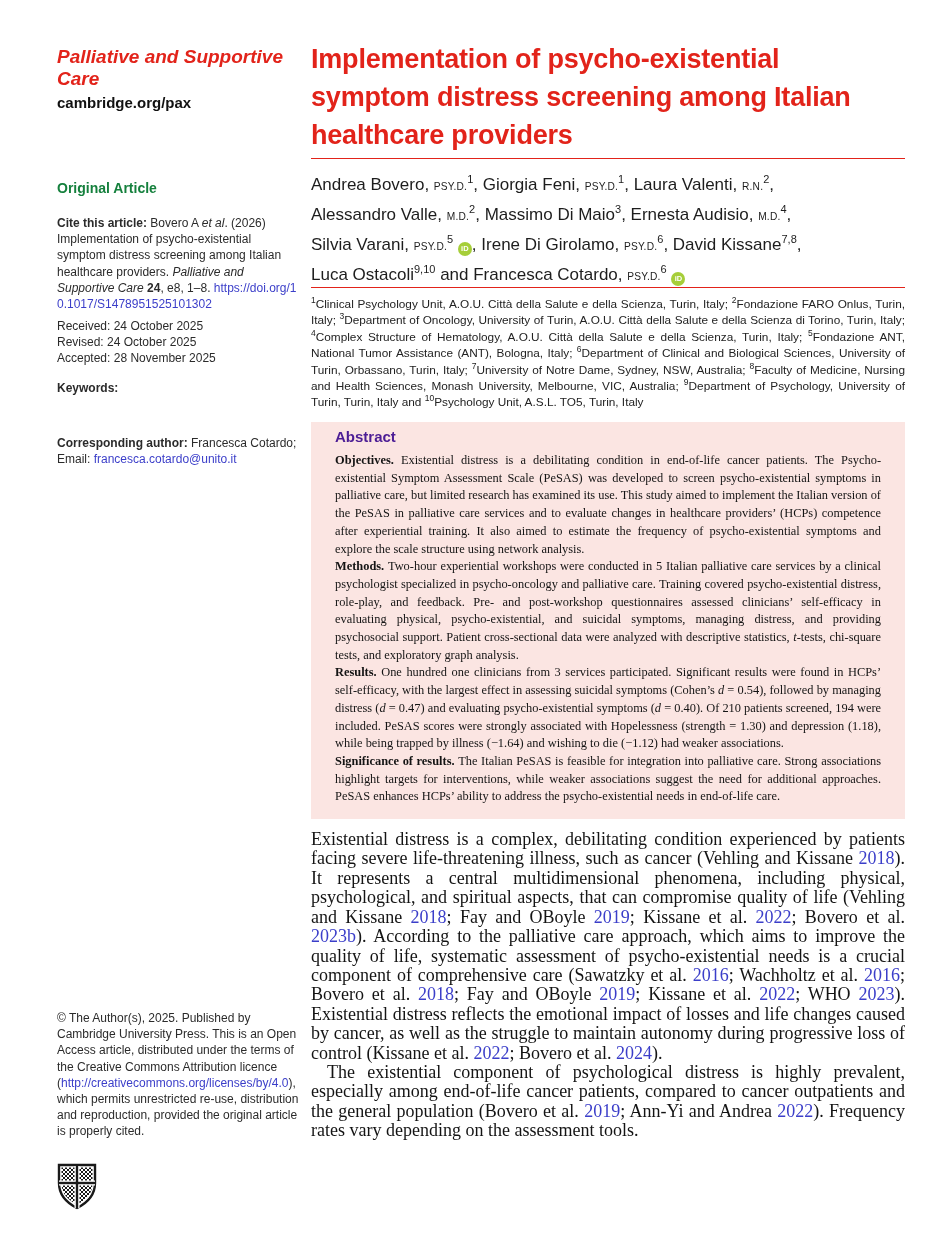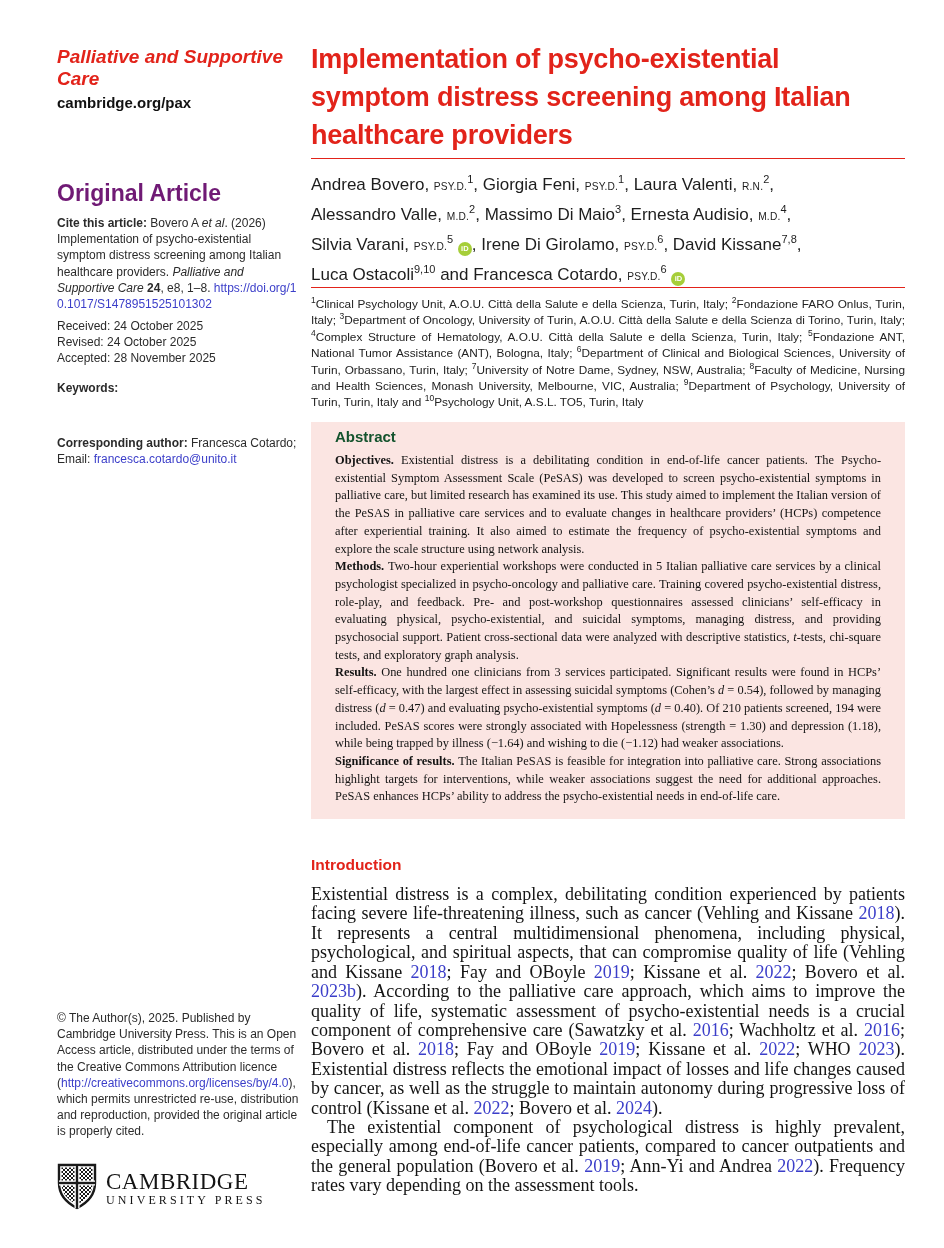--- a/index.html
+++ b/index.html
@@ -7,21 +7,21 @@
   .page{position:relative;width:944px;height:1248px;background:#fff;}
   .abs{position:absolute;}
   .b{font-weight:bold;}
   .i{font-style:italic;}
   .sc{font-size:0.60em;letter-spacing:.2px;}
   .lnk{color:#3b3ec9;cursor:pointer;}
   sup{font-size:0.65em;line-height:0;}
   
   .journal-name{left:57px;top:46px;width:250px;font-size:19px;font-style:italic;font-weight:bold;color:#e2231a;}
   .journal-url{left:57px;top:94px;font-size:15px;font-weight:bold;color:#111;}
-  .section-label{left:57px;top:180px;font-size:23px;font-weight:bold;color:#701a75;}
+  .section-label{left:57px;top:180px;font-size:14px;font-weight:bold;color:#15803d;}
   .side-block{left:57px;width:243px;font-size:12px;line-height:16.2px;color:#2b2b2b;}
   .cite{top:215px;word-wrap:break-word;}
   .cite .lnk{word-break:break-all;}
   .dates{top:318px;}
   .keywords{top:380px;}
   .corresp{top:435px;}
   .copyright{top:1010px;}
   .cup-logo{left:57px;top:1163px;display:flex;align-items:center;gap:9px;}
   .cup-text{color:#141414;}
   .cup-line1{font-family:"Liberation Serif",serif;font-size:23px;letter-spacing:.5px;line-height:22px;}
@@ -31,21 +31,21 @@
   .rule{left:311px;width:594px;height:0;border-top:1.6px solid #e2231a;}
   .rule1{top:158px;}
   .rule2{top:287px;}
   .authors{left:311px;top:171px;width:610px;font-size:17px;line-height:28px;color:#1d1d1d;white-space:nowrap;}
   .authors sup{font-size:11px;}
   .orcid{display:inline-block;width:14px;height:14px;border-radius:50%;background:#a6ce39;color:#fff;font-size:7.5px;font-weight:bold;text-align:center;line-height:14px;vertical-align:-1px;}
   .affils{left:311px;top:296px;width:594px;font-size:11.8px;line-height:16.4px;color:#222;text-align:justify;}
   .affils sup{font-size:8.5px;}
   .lower{left:311px;top:422px;width:594px;}
   .abstract-box{background:#fbe5e2;padding:6px 24px 13px 24px;box-sizing:border-box;width:594px;}
-  .abstract-heading{font-size:15px;font-weight:bold;color:#14532d;margin:0 0 7px 0;font-family:"Liberation Sans",sans-serif;}
+  .abstract-heading{font-size:15px;font-weight:bold;color:#4c1d95;margin:0 0 7px 0;font-family:"Liberation Sans",sans-serif;}
   .abstract-body p{margin:0;font-family:"Liberation Serif",serif;font-size:12.4px;line-height:17.7px;text-align:justify;color:#141414;}
   .intro-heading{margin-top:37px;font-size:15.5px;font-weight:bold;color:#e2231a;}
   .body-text{margin-top:11px;font-family:"Liberation Serif",serif;font-size:18px;line-height:19.4px;text-align:justify;color:#141414;}
   .body-text p{margin:0;}
   .body-text p + p{text-indent:16px;}
 </style>
 </head>
 <body>
 
 <div class="page">
@@ -78,24 +78,20 @@
           </pattern>
         </defs>
         <path d="M2 2 h36 v18 c0 13 -8 20 -18 25 c-10 -5 -18 -12 -18 -25 z" fill="#ffffff" stroke="#1a1a1a" stroke-width="2.4"></path>
         <path d="M4.5 4.5 h31 v15.5 c0 11 -6.5 17 -15.5 21.5 c-9 -4.5 -15.5 -10.5 -15.5 -21.5 z" fill="url(#chk)"></path>
         <rect x="17.5" y="3" width="5" height="42" fill="#ffffff"></rect>
         <rect x="2" y="17.5" width="36" height="5" fill="#ffffff"></rect>
         <rect x="18.8" y="3" width="2.4" height="42" fill="#1a1a1a"></rect>
         <rect x="2" y="18.8" width="36" height="2.4" fill="#1a1a1a"></rect>
       </svg>
     </span>
-    <span class="cup-text">
-      <div class="cup-line1">CAMBRIDGE</div>
-      <div class="cup-line2">UNIVERSITY PRESS</div>
-    </span>
   </div>
 
   <h1 class="abs title" style="margin:0;"><span>Implementation of psycho-existential</span><br><span>symptom distress screening among Italian</span><br><span>healthcare providers</span></h1>
 
   <div class="abs rule rule1"></div>
 
   <div class="abs authors"><span>Andrea Bovero, </span><span class="sc">PSY.D.</span><sup>1</sup><span>, Giorgia Feni, </span><span class="sc">PSY.D.</span><sup>1</sup><span>, Laura Valenti, </span><span class="sc">R.N.</span><sup>2</sup><span>,</span><br><span>Alessandro Valle, </span><span class="sc">M.D.</span><sup>2</sup><span>, Massimo Di Maio</span><sup>3</sup><span>, Ernesta Audisio, </span><span class="sc">M.D.</span><sup>4</sup><span>,</span><br><span>Silvia Varani, </span><span class="sc">PSY.D.</span><sup>5</sup><span> </span><span class="orcid">iD</span><span>, Irene Di Girolamo, </span><span class="sc">PSY.D.</span><sup>6</sup><span>, David Kissane</span><sup>7,8</sup><span>,</span><br><span>Luca Ostacoli</span><sup>9,10</sup><span> and Francesca Cotardo, </span><span class="sc">PSY.D.</span><sup>6</sup><span> </span><span class="orcid">iD</span></div>
 
   <div class="abs rule rule2"></div>
 
@@ -105,20 +101,19 @@
     <div class="abstract-box">
       <div class="abstract-heading">Abstract</div>
       <div class="abstract-body">
         <p><span class="b">Objectives. </span><span>Existential distress is a debilitating condition in end-of-life cancer patients. The Psycho-existential Symptom Assessment Scale (PeSAS) was developed to screen psycho-existential symptoms in palliative care, but limited research has examined its use. This study aimed to implement the Italian version of the PeSAS in palliative care services and to evaluate changes in healthcare providers’ (HCPs) competence after experiential training. It also aimed to estimate the frequency of psycho-existential symptoms and explore the scale structure using network analysis.</span></p>
         <p><span class="b">Methods. </span><span>Two-hour experiential workshops were conducted in 5 Italian palliative care services by a clinical psychologist specialized in psycho-oncology and palliative care. Training covered psycho-existential distress, role-play, and feedback. Pre- and post-workshop questionnaires assessed clinicians’ self-efficacy in evaluating physical, psycho-existential, and suicidal symptoms, managing distress, and providing psychosocial support. Patient cross-sectional data were analyzed with descriptive statistics, </span><span class="i">t</span><span>-tests, chi-square tests, and exploratory graph analysis.</span></p>
         <p><span class="b">Results. </span><span>One hundred one clinicians from 3 services participated. Significant results were found in HCPs’ self-efficacy, with the largest effect in assessing suicidal symptoms (Cohen’s </span><span class="i">d</span><span> = 0.54), followed by managing distress (</span><span class="i">d</span><span> = 0.47) and evaluating psycho-existential symptoms (</span><span class="i">d</span><span> = 0.40). Of 210 patients screened, 194 were included. PeSAS scores were strongly associated with Hopelessness (strength = 1.30) and depression (1.18), while being trapped by illness (−1.64) and wishing to die (−1.12) had weaker associations.</span></p>
         <p><span class="b">Significance of results. </span><span>The Italian PeSAS is feasible for integration into palliative care. Strong associations highlight targets for interventions, while weaker associations suggest the need for additional approaches. PeSAS enhances HCPs’ ability to address the psycho-existential needs in end-of-life care.</span></p>
       </div>
     </div>
 
-    <div class="intro-heading">Introduction</div>
     <div class="body-text">
       <p><span>Existential distress is a complex, debilitating condition experienced by patients facing severe life-threatening illness, such as cancer (Vehling and Kissane </span><span class="lnk">2018</span><span>). It represents a central multidimensional phenomena, including physical, psychological, and spiritual aspects, that can compromise quality of life (Vehling and Kissane </span><span class="lnk">2018</span><span>; Fay and OBoyle </span><span class="lnk">2019</span><span>; Kissane et al. </span><span class="lnk">2022</span><span>; Bovero et al. </span><span class="lnk">2023b</span><span>). According to the palliative care approach, which aims to improve the quality of life, systematic assessment of psycho-existential needs is a crucial component of comprehensive care (Sawatzky et al. </span><span class="lnk">2016</span><span>; Wachholtz et al. </span><span class="lnk">2016</span><span>; Bovero et al. </span><span class="lnk">2018</span><span>; Fay and OBoyle </span><span class="lnk">2019</span><span>; Kissane et al. </span><span class="lnk">2022</span><span>; WHO </span><span class="lnk">2023</span><span>). Existential distress reflects the emotional impact of losses and life changes caused by cancer, as well as the struggle to maintain autonomy during progressive loss of control (Kissane et al. </span><span class="lnk">2022</span><span>; Bovero et al. </span><span class="lnk">2024</span><span>).</span></p>
       <p><span>The existential component of psychological distress is highly prevalent, especially among end-of-life cancer patients, compared to cancer outpatients and the general population (Bovero et al. </span><span class="lnk">2019</span><span>; Ann-Yi and Andrea </span><span class="lnk">2022</span><span>). Frequency rates vary depending on the assessment tools.</span></p>
     </div>
   </div>
 
 </div>
 
 </body></html>

